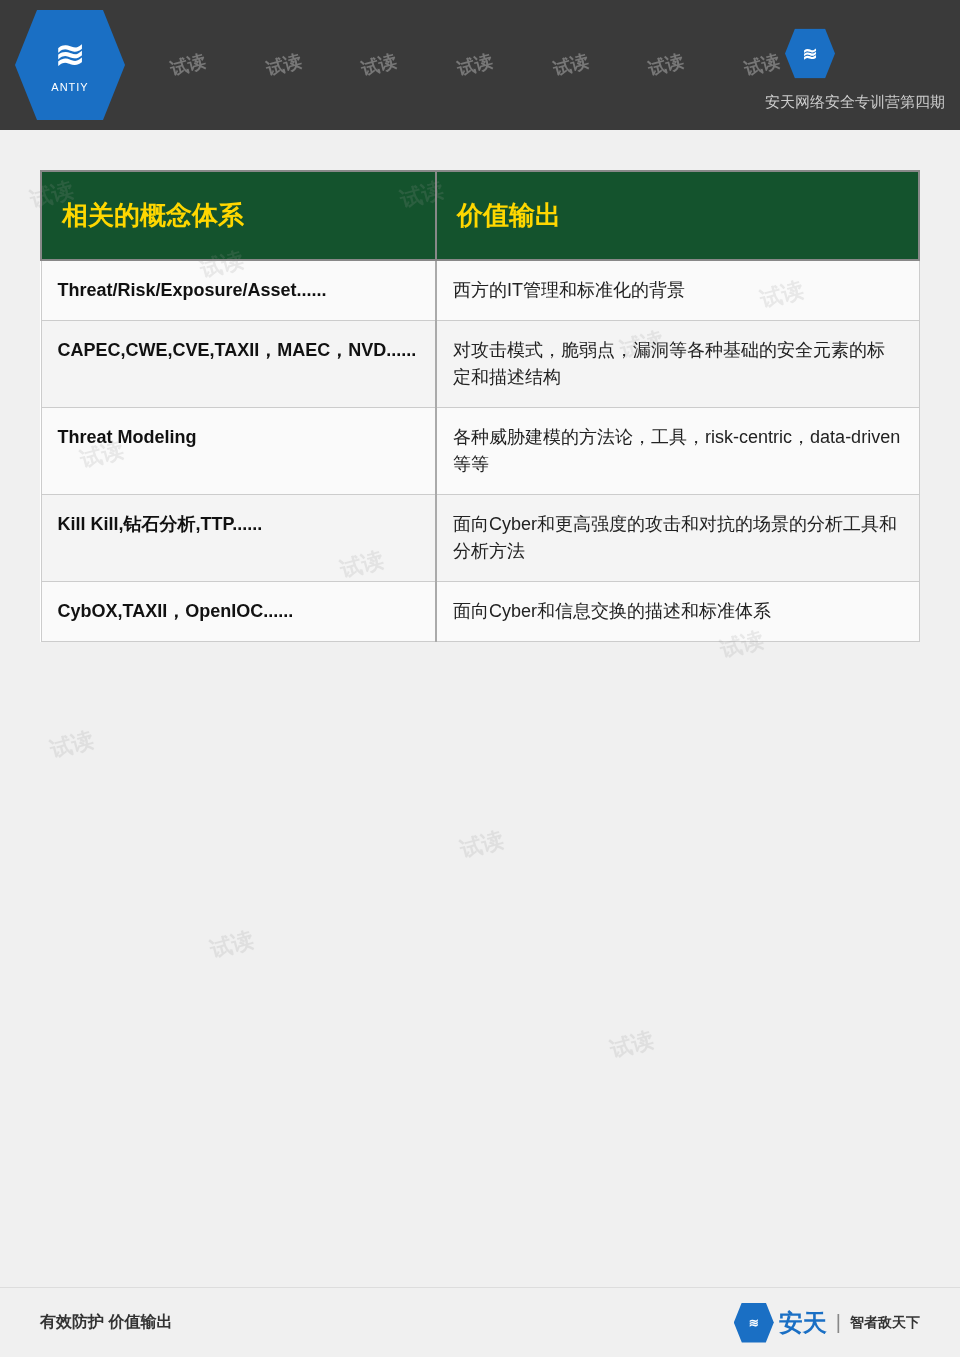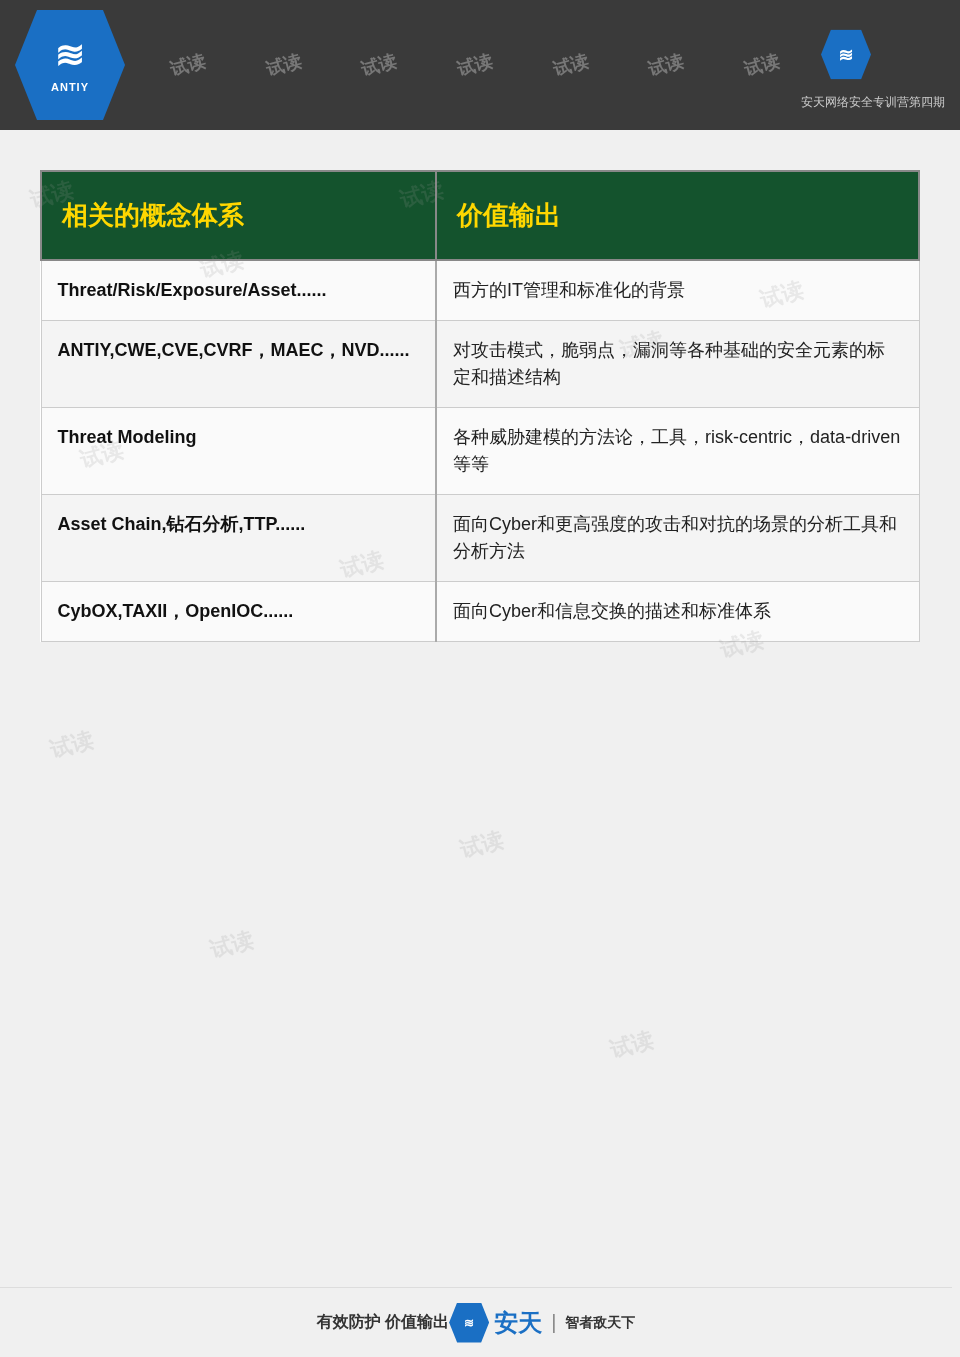--- a/index.html
+++ b/index.html
@@ -41,21 +41,21 @@
       font-size: 36px;
       line-height: 1;
       font-weight: bold;
     }
 
     .logo-text {
       color: white;
       font-size: 11px;
       letter-spacing: 1px;
       margin-top: 8px;
-      font-weight: bold;
+      font-weight: normal;
     }
 
     .header-watermarks {
       position: absolute;
       top: 0; left: 0; right: 0; bottom: 0;
       display: flex;
       align-items: center;
       justify-content: space-around;
       padding-left: 140px;
       padding-right: 150px;
@@ -95,21 +95,21 @@
       display: flex;
       align-items: center;
       justify-content: center;
       color: white;
       font-size: 18px;
       font-weight: bold;
     }
 
     .brand-subtitle {
       color: #cccccc;
-      font-size: 12px;
+      font-size: 15px;
       margin-top: 4px;
       white-space: nowrap;
     }
 
     
     .content-watermarks {
       position: absolute;
       top: 130px;
       left: 0; right: 0; bottom: 0;
       pointer-events: none;
@@ -189,26 +189,26 @@
 
     .data-table tbody tr:nth-child(even) {
       background: #f4f4f4;
     }
 
     
     .footer {
       position: absolute;
       bottom: 0;
       left: 0;
-      right: 8px;
+      right: 0;
       height: 70px;
       background: #f0f0f0;
       display: flex;
       align-items: center;
-      justify-content: center;
+      justify-content: space-between;
       padding: 0 40px;
       border-top: 1px solid #ddd;
     }
 
     .footer-left {
       font-size: 16px;
       color: #333;
       font-weight: bold;
     }
 
@@ -298,29 +298,29 @@
         <th>相关的概念体系</th>
         <th>价值输出</th>
       </tr>
     </thead>
     <tbody id="table-body">
     <tr>
           <td>Threat/Risk/Exposure/Asset......</td>
           <td>西方的IT管理和标准化的背景</td>
         </tr>
         <tr>
-          <td>ANTIY,CWE,CVE,CVRF，MAEC，NVD......</td>
+          <td>CAPEC,CWE,CVE,TAXII，MAEC，NVD......</td>
           <td>对攻击模式，脆弱点，漏洞等各种基础的安全元素的标定和描述结构</td>
         </tr>
         <tr>
           <td>Threat Modeling</td>
           <td>各种威胁建模的方法论，工具，risk-centric，data-driven等等</td>
         </tr>
         <tr>
-          <td>Asset Chain,钻石分析,TTP......</td>
+          <td>Kill Kill,钻石分析,TTP......</td>
           <td>面向Cyber和更高强度的攻击和对抗的场景的分析工具和分析方法</td>
         </tr>
         <tr>
           <td>CybOX,TAXII，OpenIOC......</td>
           <td>面向Cyber和信息交换的描述和标准体系</td>
         </tr>
       </tbody>
   </table>
 </div>
 

